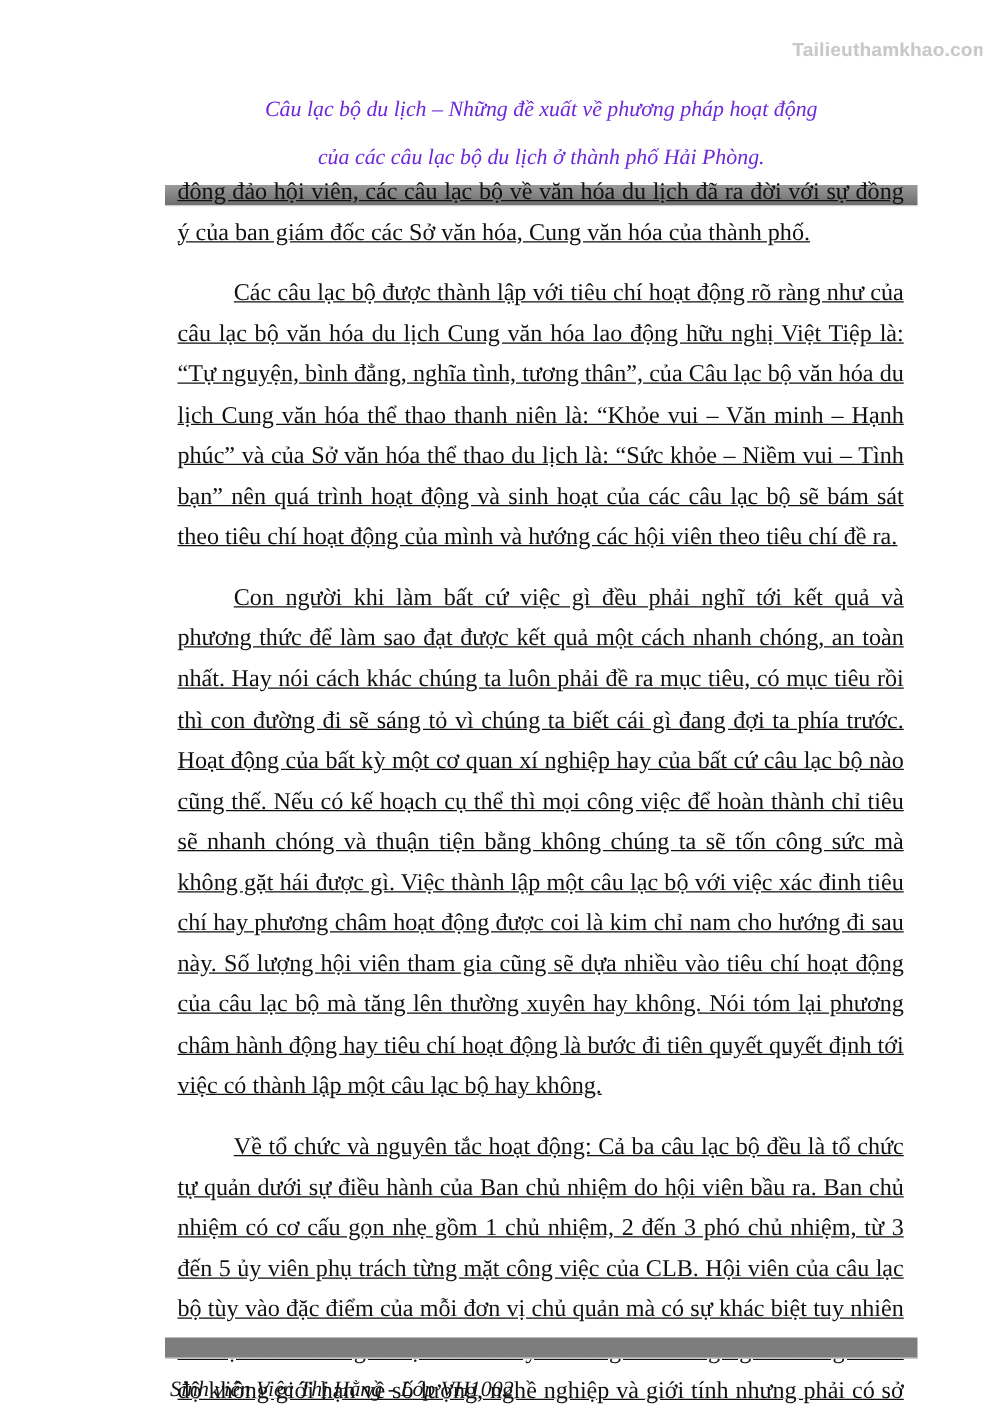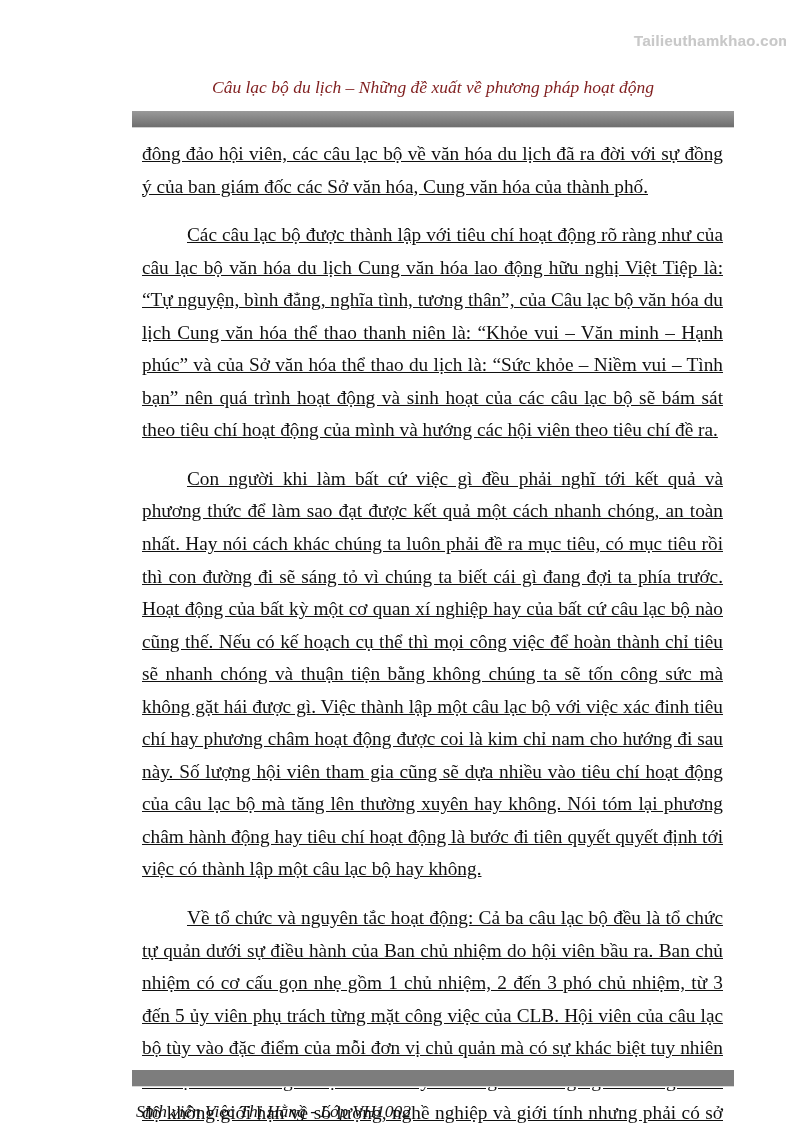--- a/index.html
+++ b/index.html
@@ -27,21 +27,21 @@
   }
   .header {
     position: absolute;
     top: 45px;
     left: 108px;
     width: 618px;
     text-align: center;
     font-style: italic;
     font-size: 17.5px;
     line-height: 21.5px;
-    color: #7f1d1d;
+    color: #6d28d9;
   }
   .header-rule {
     margin-top: 4px;
     height: 3px;
     background: linear-gradient(#9a9a9a, #6e6e6e);
     border-bottom: 1px solid #cfcfcf;
   }
   .body-text {
     position: absolute;
     top: 106px;
@@ -75,20 +75,21 @@
 </style>
 </head>
 <body>
 
 <div class="page">
 
   <div class="watermark">Tailieuthamkhao.com</div>
 
   <div class="header">
     <div>Câu lạc bộ du lịch – Những đề xuất về phương pháp hoạt động</div>
+    <div>của các câu lạc bộ du lịch ở thành phố Hải Phòng.</div>
     <div class="header-rule"></div>
   </div>
 
   <div class="body-text">
     <p class="continuation">đông đảo hội viên, các câu lạc bộ về văn hóa du lịch đã ra đời với sự đồng ý của ban giám đốc các Sở văn hóa, Cung văn hóa của thành phố.</p>
     <p>Các câu lạc bộ được thành lập với tiêu chí hoạt động rõ ràng như của câu lạc bộ văn hóa du lịch Cung văn hóa lao động hữu nghị Việt Tiệp là: “Tự nguyện, bình đẳng, nghĩa tình, tương thân”, của Câu lạc bộ văn hóa du lịch Cung văn hóa thể thao thanh niên là: “Khỏe vui – Văn minh – Hạnh phúc” và của Sở văn hóa thể thao du lịch là: “Sức khỏe – Niềm vui – Tình bạn” nên quá trình hoạt động và sinh hoạt của các câu lạc bộ sẽ bám sát theo tiêu chí hoạt động của mình và hướng các hội viên theo tiêu chí đề ra.</p>
     <p>Con người khi làm bất cứ việc gì đều phải nghĩ tới kết quả và phương thức để làm sao đạt được kết quả một cách nhanh chóng, an toàn nhất. Hay nói cách khác chúng ta luôn phải đề ra mục tiêu, có mục tiêu rồi thì con đường đi sẽ sáng tỏ vì chúng ta biết cái gì đang đợi ta phía trước. Hoạt động của bất kỳ một cơ quan xí nghiệp hay của bất cứ câu lạc bộ nào cũng thế. Nếu có kế hoạch cụ thể thì mọi công việc để hoàn thành chỉ tiêu sẽ nhanh chóng và thuận tiện bằng không chúng ta sẽ tốn công sức mà không gặt hái được gì. Việc thành lập một câu lạc bộ với việc xác đinh tiêu chí hay phương châm hoạt động được coi là kim chỉ nam cho hướng đi sau này. Số lượng hội viên tham gia cũng sẽ dựa nhiều vào tiêu chí hoạt động của câu lạc bộ mà tăng lên thường xuyên hay không. Nói tóm lại phương châm hành động hay tiêu chí hoạt động là bước đi tiên quyết quyết định tới việc có thành lập một câu lạc bộ hay không.</p>
     <p>Về tổ chức và nguyên tắc hoạt động: Cả ba câu lạc bộ đều là tổ chức tự quản dưới sự điều hành của Ban chủ nhiệm do hội viên bầu ra. Ban chủ nhiệm có cơ cấu gọn nhẹ gồm 1 chủ nhiệm, 2 đến 3 phó chủ nhiệm, từ 3 đến 5 ủy viên phụ trách từng mặt công việc của CLB. Hội viên của câu lạc bộ tùy vào đặc điểm của mỗi đơn vị chủ quản mà có sự khác biệt tuy nhiên có một điểm chung là hội viên chủ yếu bao gồm những người đã nghỉ chế độ không giới hạn về số lượng, nghề nghiệp và giới tính nhưng phải có sở thích chung là đi du lịch.</p>
   </div>
 

